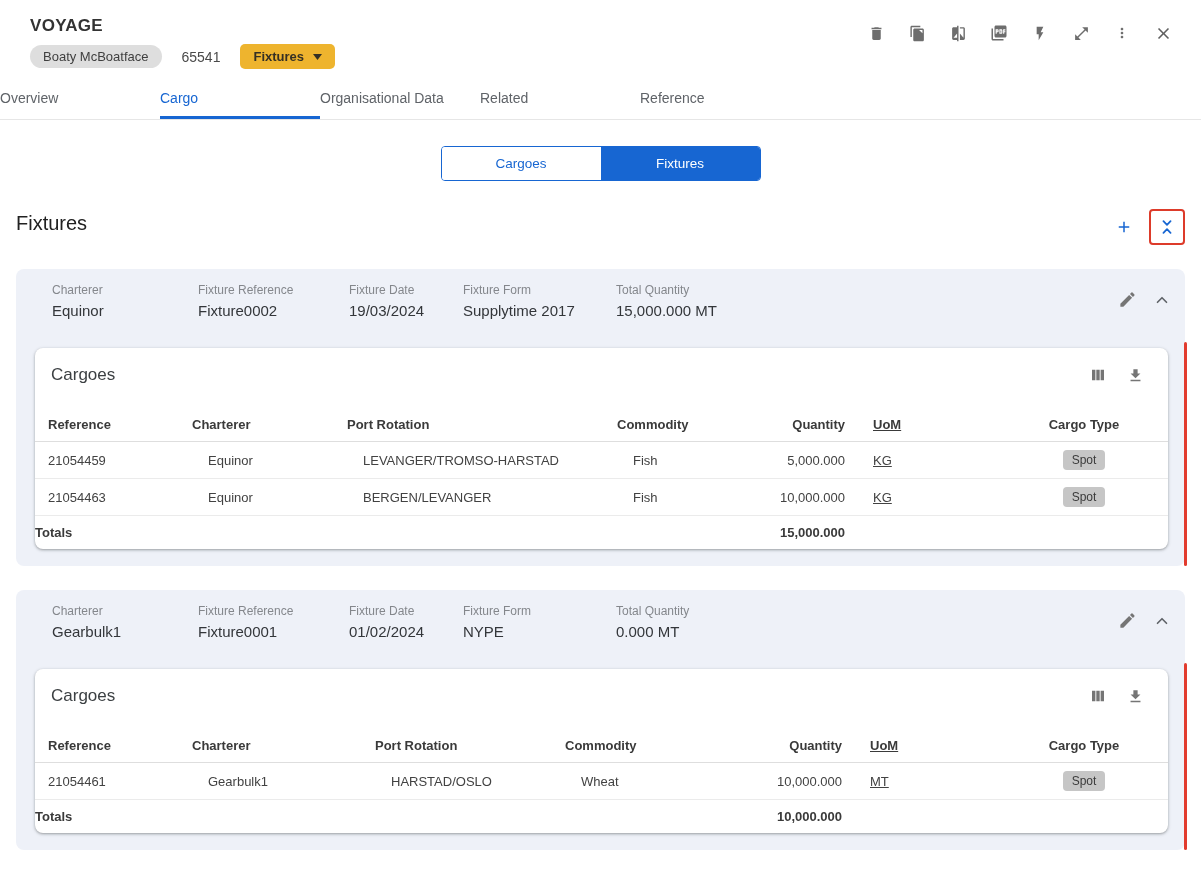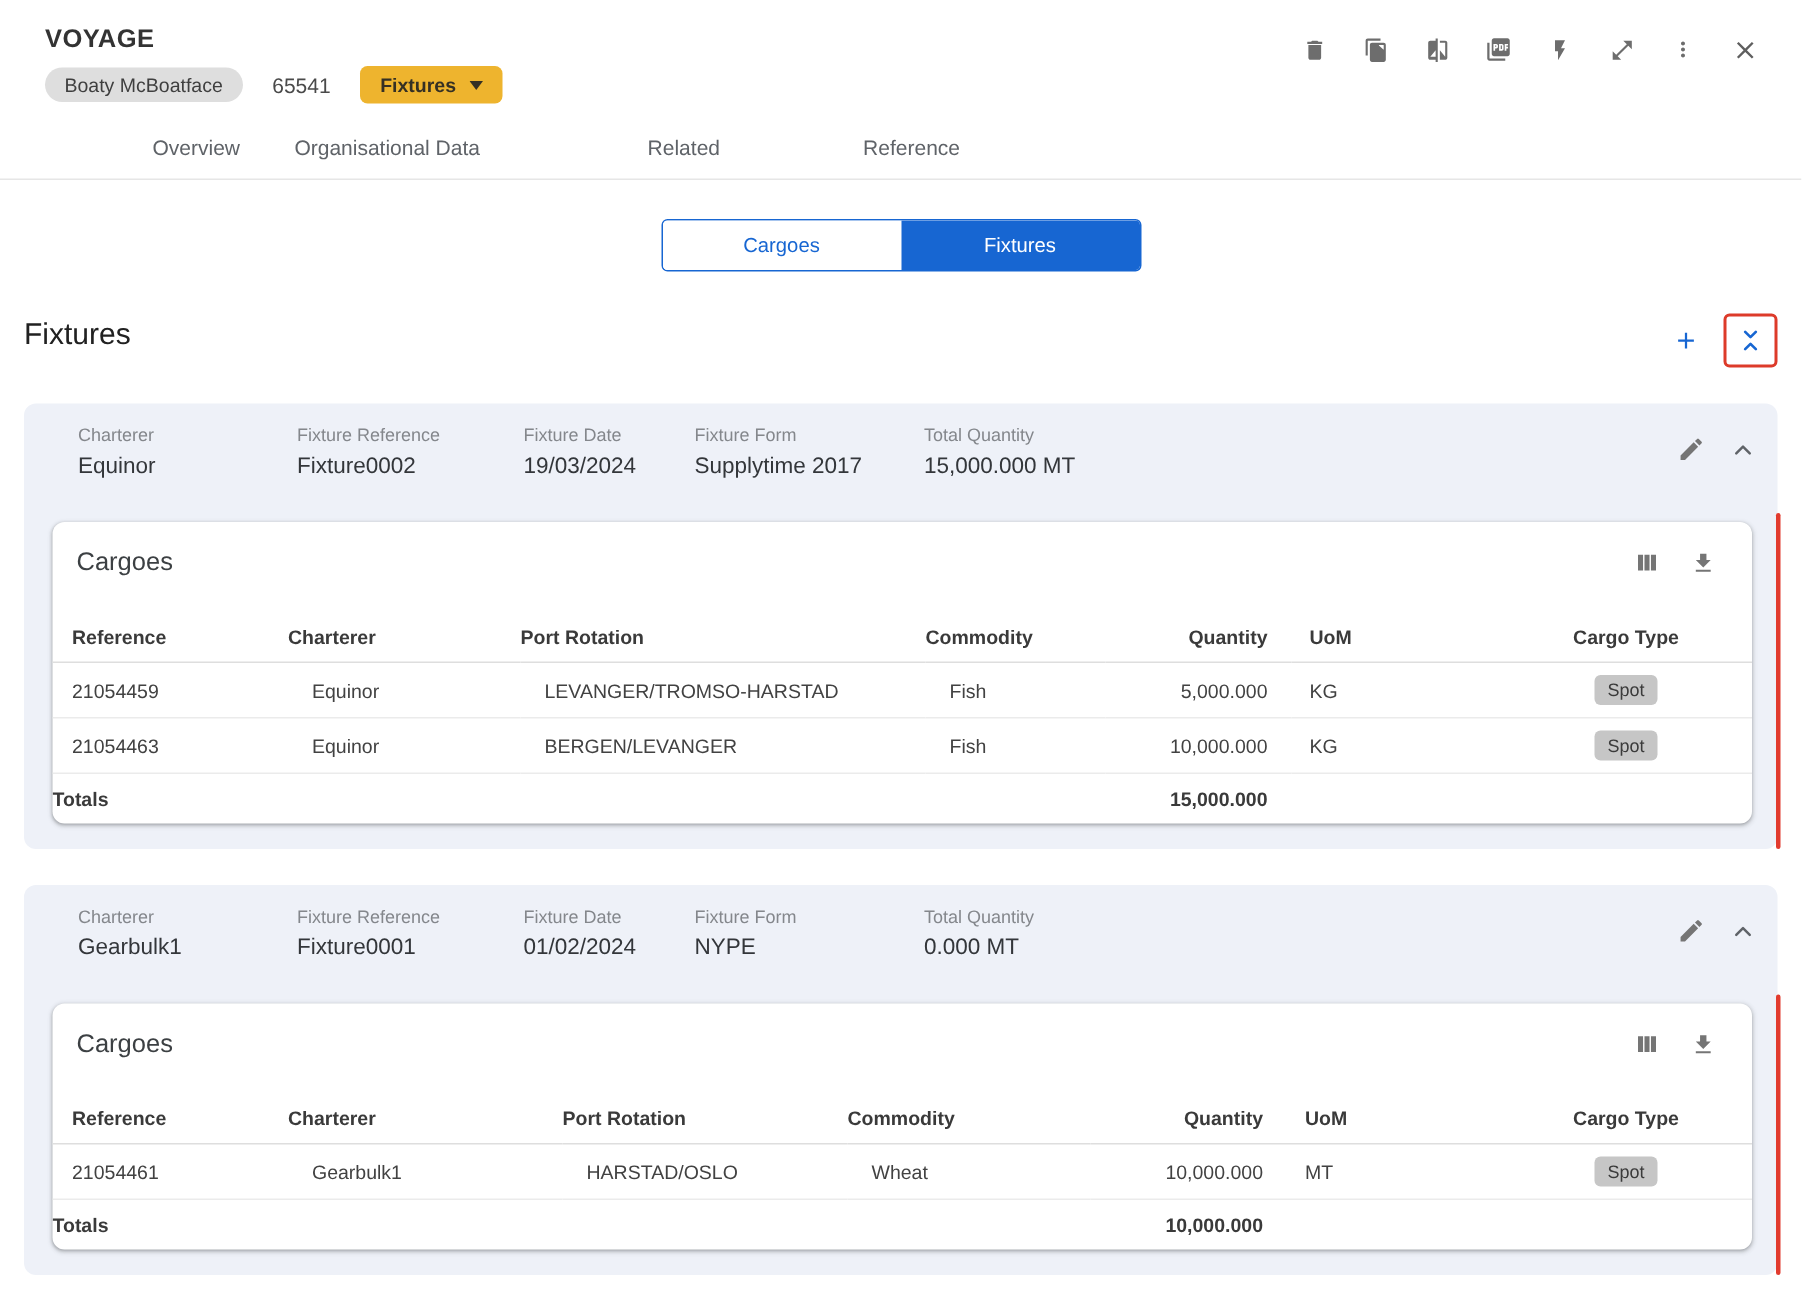--- a/index.html
+++ b/index.html
@@ -12,21 +12,21 @@
   .vessel-chip { background:#dedede; color:#3f3f3f; font-size:13px; padding:4px 13px; border-radius:13px; }
   .voyage-no { font-size:14px; color:#4a4a4a; }
   .estimate-btn { display:flex; align-items:center; gap:9px; background:#eeb42e; border:none; border-radius:5px; padding:5px 13px; font-size:13px; font-weight:700; color:#353024; cursor:pointer; font-family:inherit; }
   .toolbar { position:absolute; top:23px; right:28px; display:flex; align-items:center; gap:21px; }
   .tool-btn { background:none; border:none; cursor:pointer; width:20px; height:20px; display:flex; align-items:center; justify-content:center; padding:0; }
   .tool-btn svg { fill:#6d6d6d; }
   .tool-btn.close svg { fill:#5f5f5f; }
 
   
   .tabs { display:flex; margin-top:9px; border-bottom:1px solid #e6e6e6; }
-  .tab { width:160px; text-align:right; padding:12px 0 13px; font-size:14px; color:#5f6368; cursor:pointer; background:none; border:none; font-family:inherit; }
+  .tab { width:160px; text-align:left; padding:12px 0 13px; font-size:14px; color:#5f6368; cursor:pointer; background:none; border:none; font-family:inherit; }
   .tab.active { color:#1766d2; box-shadow:inset 0 -3px 0 #1766d2; }
 
   
   .toggle-wrap { display:flex; justify-content:center; margin-top:26px; }
   .toggle-group { display:flex; border:1px solid #1766d2; border-radius:4px; overflow:hidden; }
   .toggle-btn { width:159px; height:33px; font-size:13.5px; font-family:inherit; cursor:pointer; border:none; background:#fff; color:#1766d2; }
   .toggle-btn.active { background:#1766d2; color:#fff; }
 
   
   .section-head { display:flex; justify-content:space-between; align-items:flex-start; padding:0 16px; margin-top:28px; }
@@ -49,21 +49,21 @@
   .cargo-head { display:flex; justify-content:space-between; align-items:center; padding:17px 24px 0 16px; }
   .cargo-title { font-size:17px; color:#3c4043; }
   .cargo-icons { display:flex; align-items:center; gap:20px; }
   .cargo-icons svg { fill:#757575; }
 
   table { width:100%; border-collapse:collapse; table-layout:fixed; margin-top:23px; font-size:13px; }
   th { text-align:left; font-weight:700; color:#3a3a3a; padding:9px 0; border-bottom:1px solid #dedede; }
   td { color:#424242; padding:8px 16px; border-bottom:1px solid #ebebeb; }
   th.pad, td.pad { padding-left:13px; }
   th.num, td.num { text-align:right; padding-right:16px; }
-  th.uom, td.uom { padding-left:12px; }
+  th.uom, td.uom { padding-left:12px;text-decoration:underline; }
   th.ctr, td.ctr { text-align:center; }
   tr.totals td { font-weight:700; color:#3a3a3a; border-bottom:none; padding:9px 0; }
   tr.totals td.num { padding-right:16px; }
   .badge { display:inline-block; background:#c6c6c6; color:#3b3b3b; font-size:12px; padding:3px 9px; border-radius:4px; }
 
   .card-bottom-pad { height:17px; }
 </style>
 </head>
 <body>
 
@@ -119,20 +119,21 @@
     <button class="tool-btn close" title="Close">
       <svg width="19" height="19" viewBox="0 0 24 24">
           <path d="M19 6.41 17.59 5 12 10.59 6.41 5 5 6.41 10.59 12 5 17.59 6.41 19 12 13.41 17.59 19 19 17.59 13.41 12z"></path>
         </svg>
     </button>
   </div>
 </div>
 
 <div class="tabs">
   <button class="tab">Overview</button>
+  <button class="tab active">Cargo</button>
   <button class="tab">Organisational Data</button>
   <button class="tab">Related</button>
   <button class="tab">Reference</button>
 </div>
 
 <div class="toggle-wrap">
   <div class="toggle-group">
     <button class="toggle-btn">Cargoes</button>
     <button class="toggle-btn active">Fixtures</button>
   </div>

